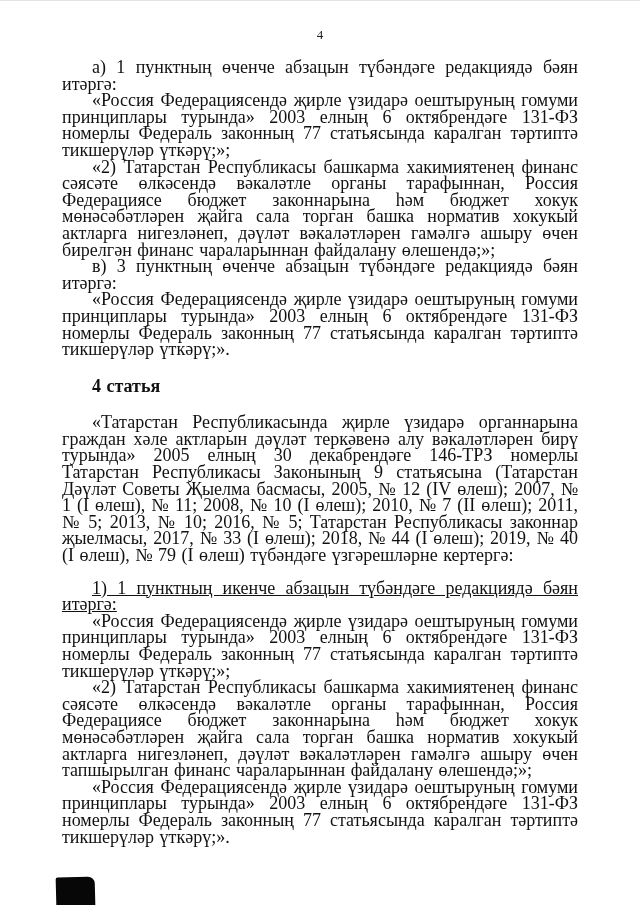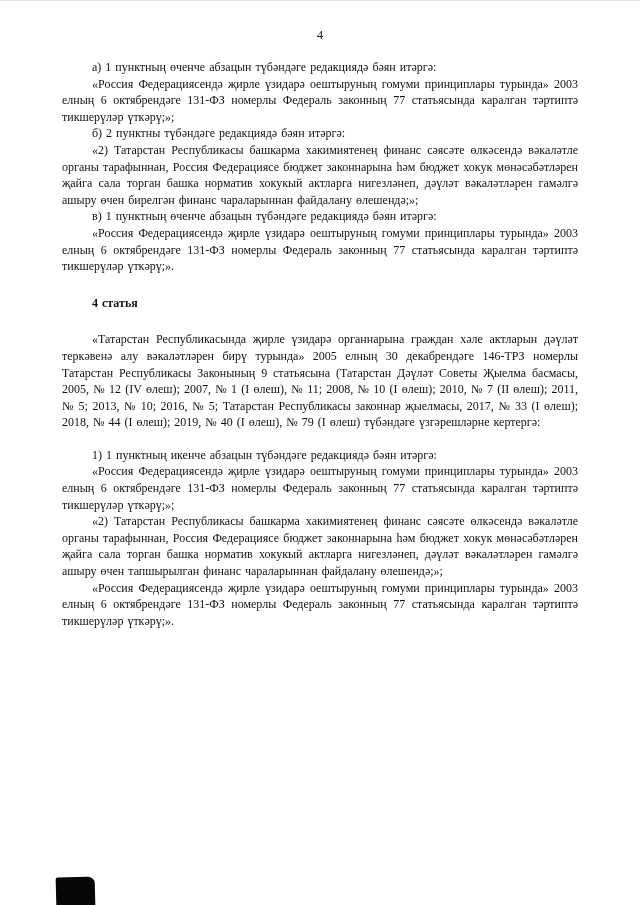--- a/index.html
+++ b/index.html
@@ -28,28 +28,29 @@
     color: #222222;
   }
   .content {
     position: absolute;
     top: 58px;
     left: 62px;
     width: 516px;
   }
   .content p {
     margin: 0;
-    font-size: 12px;
+    font-size: 18px;
     line-height: 16.6px;
     text-align: justify;
     text-indent: 30px;
     word-spacing: 1px;
   }
   .gap-before {
     margin-top: 16px !important;
+    text-decoration: underline;
   }
   .heading {
     margin: 20px 0 20px 0 !important;
     font-weight: 700;
     text-align: left;
   }
   .scan-mark {
     position: absolute;
     left: 56px;
     top: 876px;
@@ -64,23 +65,22 @@
 <body>
 
 <div class="page">
 
   <div class="page-number">4</div>
 
   <div class="content">
 
     <p>а) 1 пунктның өченче абзацын түбәндәге редакциядә бәян итәргә:</p>
     <p>«Россия Федерациясендә җирле үзидарә оештыруның гомуми принциплары турында» 2003 елның 6 октябрендәге 131-ФЗ номерлы Федераль законның 77 статьясында каралган тәртиптә тикшерүләр үткәрү;»;</p>
-    <p>б) 2 пунктны түбәндәге редакциядә бәян итәргә:</p>
     <p>«2) Татарстан Республикасы башкарма хакимиятенең финанс сәясәте өлкәсендә вәкаләтле органы тарафыннан, Россия Федерациясе бюджет законнарына һәм бюджет хокук мөнәсәбәтләрен җайга сала торган башка норматив хокукый актларга нигезләнеп, дәүләт вәкаләтләрен гамәлгә ашыру өчен бирелгән финанс чараларыннан файдалану өлешендә;»;</p>
-    <p>в) 1 пунктның өченче абзацын түбәндәге редакциядә бәян итәргә:</p>
+    <p>в) 3 пунктның өченче абзацын түбәндәге редакциядә бәян итәргә:</p>
     <p>«Россия Федерациясендә җирле үзидарә оештыруның гомуми принциплары турында» 2003 елның 6 октябрендәге 131-ФЗ номерлы Федераль законның 77 статьясында каралган тәртиптә тикшерүләр үткәрү;».</p>
 
     <p class="heading">4 статья</p>
 
     <p>«Татарстан Республикасында җирле үзидарә органнарына граждан хәле актларын дәүләт теркәвенә алу вәкаләтләрен бирү турында» 2005 елның 30 декабрендәге 146-ТРЗ номерлы Татарстан Республикасы Законының 9 статьясына (Татарстан Дәүләт Советы Җыелма басмасы, 2005, № 12 (IV өлеш); 2007, № 1 (I өлеш), № 11; 2008, № 10 (I өлеш); 2010, № 7 (II өлеш); 2011, № 5; 2013, № 10; 2016, № 5; Татарстан Республикасы законнар җыелмасы, 2017, № 33 (I өлеш); 2018, № 44 (I өлеш); 2019, № 40 (I өлеш), № 79 (I өлеш) түбәндәге үзгәрешләрне кертергә:</p>
     <p class="gap-before">1) 1 пунктның икенче абзацын түбәндәге редакциядә бәян итәргә:</p>
     <p>«Россия Федерациясендә җирле үзидарә оештыруның гомуми принциплары турында» 2003 елның 6 октябрендәге 131-ФЗ номерлы Федераль законның 77 статьясында каралган тәртиптә тикшерүләр үткәрү;»;</p>
     <p>«2) Татарстан Республикасы башкарма хакимиятенең финанс сәясәте өлкәсендә вәкаләтле органы тарафыннан, Россия Федерациясе бюджет законнарына һәм бюджет хокук мөнәсәбәтләрен җайга сала торган башка норматив хокукый актларга нигезләнеп, дәүләт вәкаләтләрен гамәлгә ашыру өчен тапшырылган финанс чараларыннан файдалану өлешендә;»;</p>
     <p>«Россия Федерациясендә җирле үзидарә оештыруның гомуми принциплары турында» 2003 елның 6 октябрендәге 131-ФЗ номерлы Федераль законның 77 статьясында каралган тәртиптә тикшерүләр үткәрү;».</p>
 

